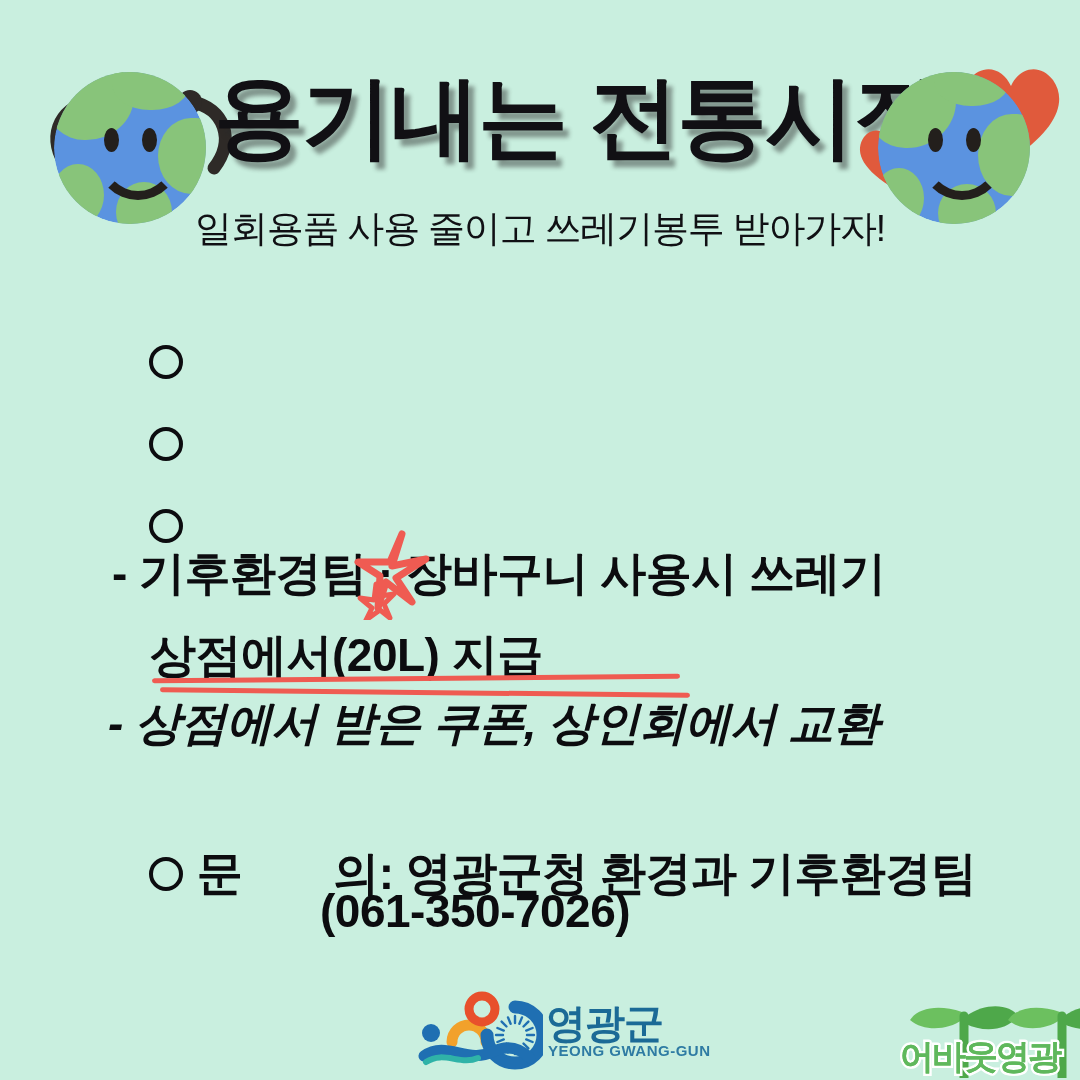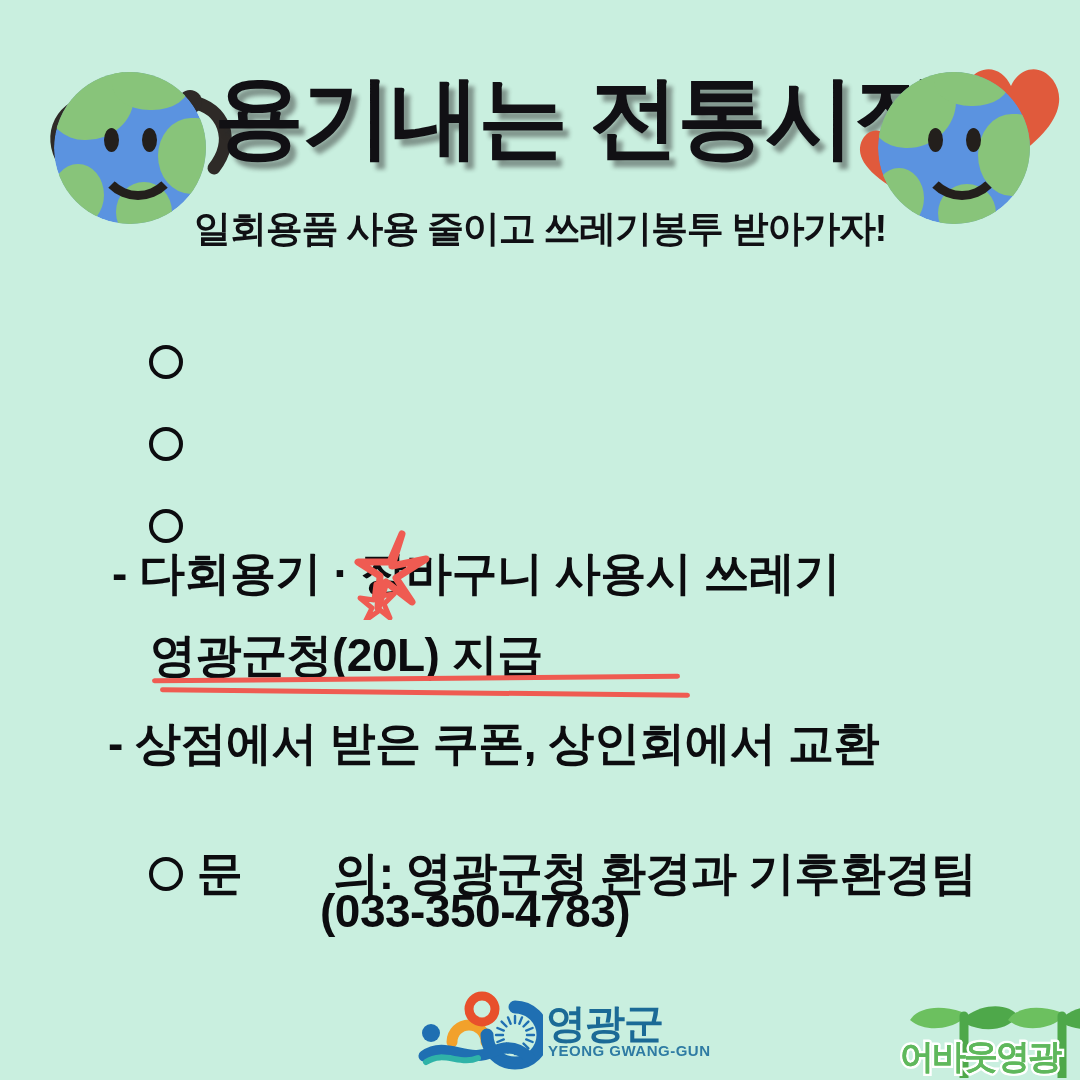--- a/index.html
+++ b/index.html
@@ -38,37 +38,37 @@
     position:absolute;left:214px;top:72px;width:660px;
     text-align:center;
     font-size:90px;line-height:1.0;font-weight:bold;letter-spacing:-2px;
     color:#111014;
     text-shadow:6px 7px 4px rgba(40,40,40,.45);
     white-space:nowrap;
   }
   .subtitle{
     position:absolute;left:140px;top:204px;width:800px;
     text-align:center;
-    font-size:37px;font-weight:bold;letter-spacing:-1.2px;
+    font-size:37px;font-weight:normal;letter-spacing:-1.2px;
     color:#101014;white-space:nowrap;
   }
 
   
   .body-block{position:absolute;left:0;top:292px;width:1080px;}
   .line{
     font-size:46px;font-weight:bold;color:#0c0c0f;
     letter-spacing:-0.5px;white-space:pre;line-height:1.0;
     position:absolute;
   }
   .l1{left:75px;top:0px;}
   .l2{left:75px;top:82px;}
   .l3{left:75px;top:164px;}
   .l4{left:112px;top:258px;}
   .l5{left:150px;top:340px;}
-  .l6{left:108px;top:428px;}
+  .l6{left:108px;top:408px;font-style:italic;}
   .l7{left:75px;top:512px;}
   .l8{left:320px;top:596px;}
 
   .bullet{
     display:inline-block;width:34px;height:34px;border:4px solid #0c0c0f;
     border-radius:50%;vertical-align:-2px;margin-right:14px;
     box-sizing:border-box;
   }
 
   
@@ -179,29 +179,29 @@
     </div>
 
     <div class="line l2">
       <span class="bullet"></span>
     </div>
 
     <div class="line l3">
       <span class="bullet"></span>
     </div>
 
-    <div class="line l4">- 다회용기 · 장바구니 사용시 쓰레기</div>
-    <div class="line l5">영광군청(20L) 지급</div>
+    <div class="line l4">- 기후환경팀 · 장바구니 사용시 쓰레기</div>
+    <div class="line l5">상점에서(20L) 지급</div>
     <div class="line l6">- 상점에서 받은 쿠폰, 상인회에서 교환</div>
 
     <div class="line l7">
       <span class="bullet"></span><span>문　　의: 영광군청 환경과 기후환경팀</span>
     </div>
 
-    <div class="line l8">(033-350-4783)</div>
+    <div class="line l8">(061-350-7026)</div>
   </div>
 
   <div class="underline ul-a"></div>
   <div class="underline ul-b"></div>
 
   <div class="star">
     <svg width="92" height="92" viewBox="0 0 92 92">
       <g fill="none" stroke="#ef5b52" stroke-width="7" stroke-linecap="round" stroke-linejoin="round">
         <path d="M50 6 L40 38 L74 31 L44 50 L60 74 L34 54 L26 80 L28 48 L6 34 L38 34 Z"></path>
       </g>

